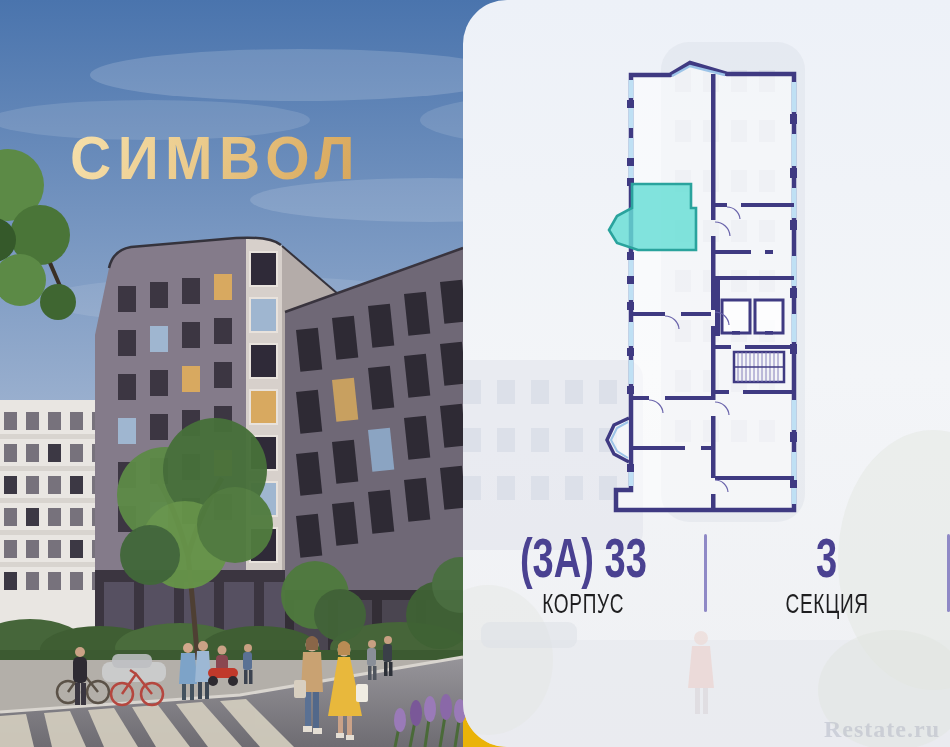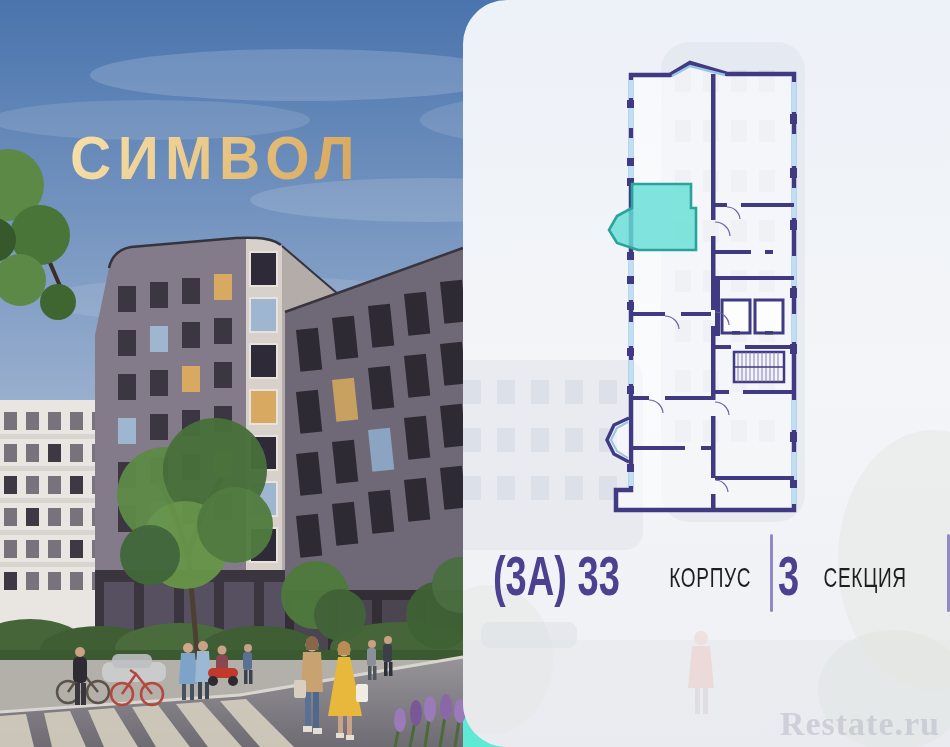--- a/index.html
+++ b/index.html
@@ -1,18 +1,18 @@
 <!DOCTYPE html>
 <html><head>
 <meta charset="utf-8">
 <style>
   html,body{margin:0;padding:0;background:#222;}
   .stage{
     position:relative;width:950px;height:747px;overflow:hidden;
-    font-family:"Liberation Sans",sans-serif;background:#5eead4;
+    font-family:"Liberation Sans",sans-serif;background:#eab308;
   }
   .stage svg{display:block;}
   
   .photo-scene{position:absolute;left:0;top:0;width:950px;height:747px;}
   .logo{
     position:absolute;left:70px;top:118px;width:340px;height:80px;
     display:flex;align-items:center;justify-content:flex-start;
     font-size:62px;font-weight:700;letter-spacing:7px;line-height:1;
     transform:scaleX(0.92);transform-origin:left center;
     background:linear-gradient(115deg,#f6e0ac 0%,#eccd8f 38%,#dcae64 78%,#d3a258 100%);
@@ -26,36 +26,36 @@
     background:linear-gradient(180deg,#edf1f8 0%,#f3f5f8 50%,#eff0f3 100%);
     border-radius:44px 0 0 44px;overflow:hidden;
   }
   .ghost{position:absolute;left:0;top:0;width:487px;height:747px;}
   .plan{position:absolute;left:141px;top:60px;width:196px;height:456px;}
   .stats{
     position:absolute;left:0;top:530px;width:487px;height:92px;
     display:flex;align-items:stretch;
   }
   .stat{
-    flex:1;display:flex;flex-direction:row;align-items:center;justify-content:flex-start;
+    flex:1;display:flex;flex-direction:column;align-items:center;justify-content:flex-start;
   }
   .stat-value{
     display:inline-block;font-weight:700;font-size:56px;line-height:1.0;
     color:#4a4191;transform:scaleX(0.68);transform-origin:center top;white-space:nowrap;
   }
   .stat-label{
     display:inline-block;margin-top:4px;font-size:28px;font-weight:500;line-height:1;
     letter-spacing:1px;color:#1e1e20;transform:scaleX(0.68);transform-origin:center top;white-space:nowrap;
   }
   .stat-divider{
     width:3px;background:#8f89c6;margin:4px 0 10px 0;border-radius:2px;flex:none;
   }
   .watermark{
     position:absolute;right:10px;bottom:4px;font-family:"Liberation Serif",serif;
-    font-size:34px;font-weight:700;color:rgba(170,176,190,0.45);letter-spacing:1px;
+    font-size:24px;font-weight:700;color:rgba(170,176,190,0.45);letter-spacing:1px;
   }
 </style>
 </head>
 <body>
 
 <div class="stage">
 
   <svg class="photo-scene" viewBox="0 0 950 747" preserveAspectRatio="none">
     <defs>
       <linearGradient id="sky" x1="0" y1="0" x2="0" y2="1">

